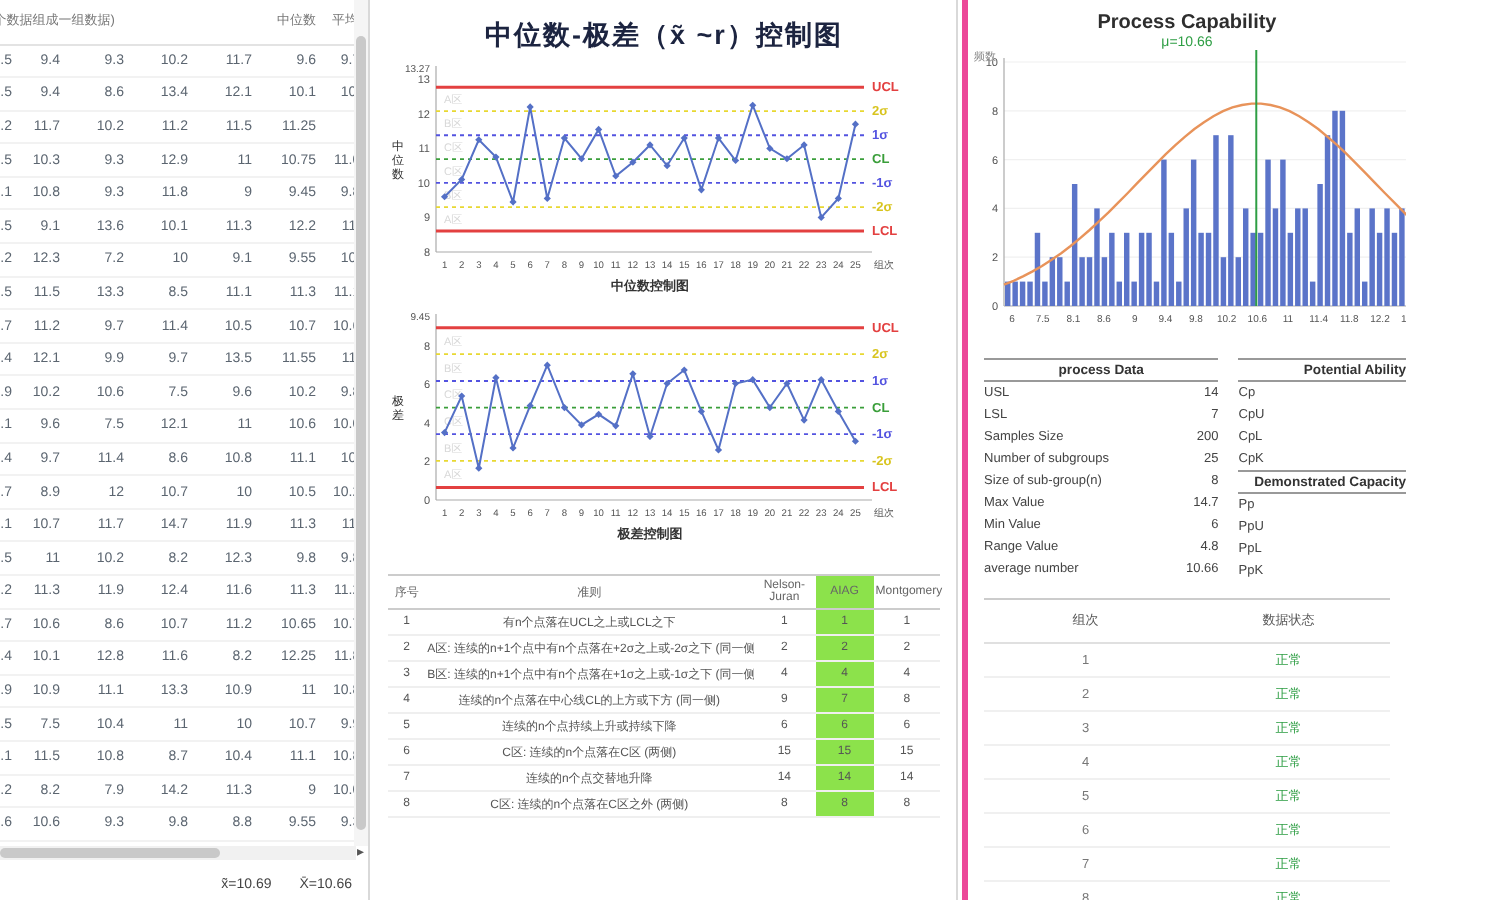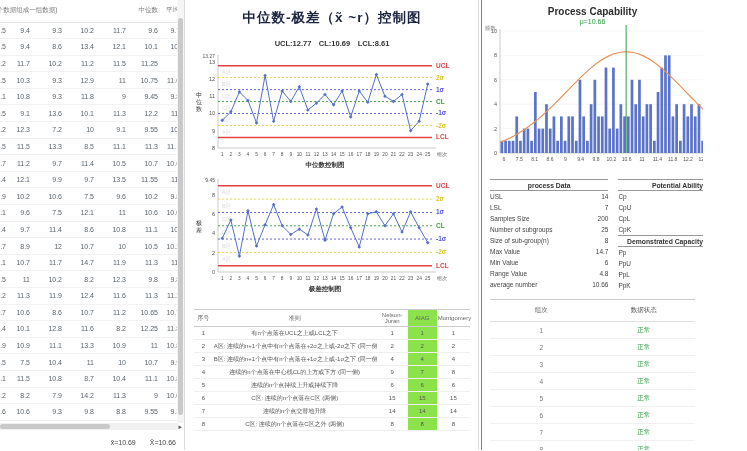--- a/index.html
+++ b/index.html
@@ -1,21 +1,21 @@
 <!DOCTYPE html>
 <html><head>
 <meta charset="utf-8">
 <style>
   * { margin:0; padding:0; box-sizing:border-box; }
   html,body { width:747px; height:451px; overflow:hidden; background:#fff;
     font-family:"Liberation Sans","DejaVu Sans",sans-serif; }
   .panel { position:absolute; top:0; bottom:1px; background:#fff; overflow:hidden; }
   #left-panel  { left:0;   width:185px; border-right:1px solid #d9d9d9; }
   #mid-panel   { left:186px; width:293px; border-right:1px solid #d9d9d9; }
-  #right-panel { left:481px; width:222px; border-left:1px solid #ec4899; }
+  #right-panel { left:481px; width:222px; border-left:3px solid #ec4899; }
 
   
   #lt-wrap { position:absolute; top:0; left:0; width:178px; bottom:27px; overflow:hidden; }
   #lt { border-collapse:collapse; width:224px; margin-left:-26px; table-layout:fixed; }
   #lt th { font-size:6.5px; font-weight:normal; color:#777; height:22px; border-bottom:1px solid #e3e3e3; white-space:nowrap; }
   #lt th.note { text-align:left; padding-left:4px; }
   #lt th.num { text-align:right; padding-right:8px; }
   #lt th.num.last { padding-right:14px; }
   #lt td { font-size:7px; color:#5b6570; text-align:right; height:16.6px; padding-right:8px;
            border-bottom:1px solid #f2f2f2; white-space:nowrap; }
@@ -298,21 +298,20 @@
     </div>
   <div class="harrow">▸</div>
   <div id="lt-footer">
     <span>x̃=10.69</span>
     <span>X̄=10.66</span>
   </div>
 </div>
 
 <div class="panel" id="mid-panel">
   <div id="cc-title">中位数-极差（x̃ ~r）控制图</div>
-  <div class="cc-sub">UCL:12.77　CL:10.69　LCL:8.61</div>
   <svg class="cc-svg" id="chart-median" width="289" height="122" viewBox="0 0 289 122">
       <line x1="30" y1="4" x2="30" y2="97" stroke="#aaa" stroke-width="0.6"></line>
       <line x1="30" y1="97" x2="248" y2="97" stroke="#aaa" stroke-width="0.6"></line>
       <text x="27" y="99" text-anchor="end" font-size="5.5" fill="#555">8</text>
       <text x="27" y="81.73244781783681" text-anchor="end" font-size="5.5" fill="#555">9</text>
       <text x="27" y="64.46489563567363" text-anchor="end" font-size="5.5" fill="#555">10</text>
       <text x="27" y="47.19734345351043" text-anchor="end" font-size="5.5" fill="#555">11</text>
       <text x="27" y="29.92979127134724" text-anchor="end" font-size="5.5" fill="#555">12</text>
       <text x="27" y="12.662239089184055" text-anchor="end" font-size="5.5" fill="#555">13</text>
       <text x="27" y="7" text-anchor="end" font-size="5" fill="#555">13.27</text>

